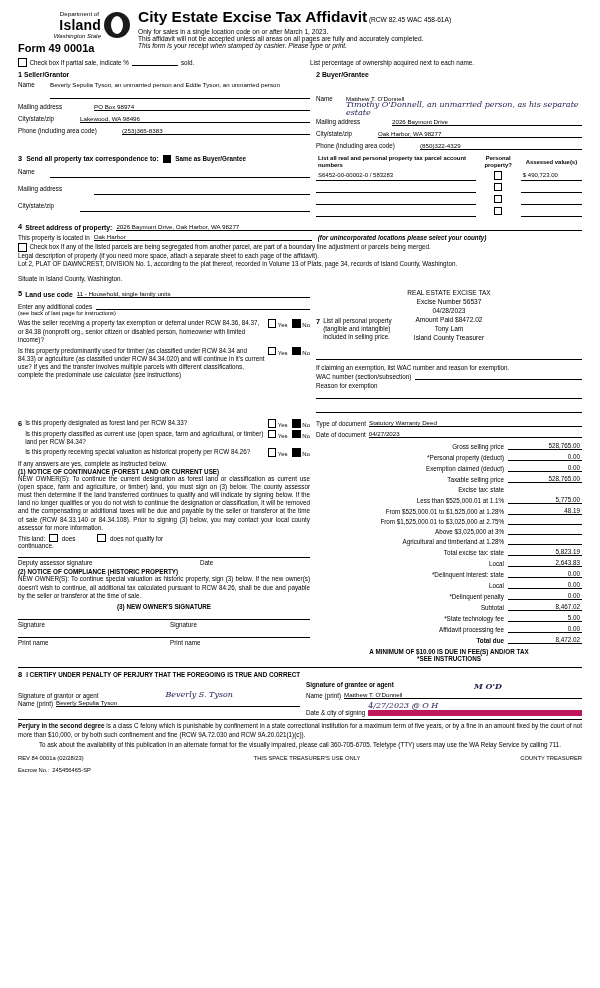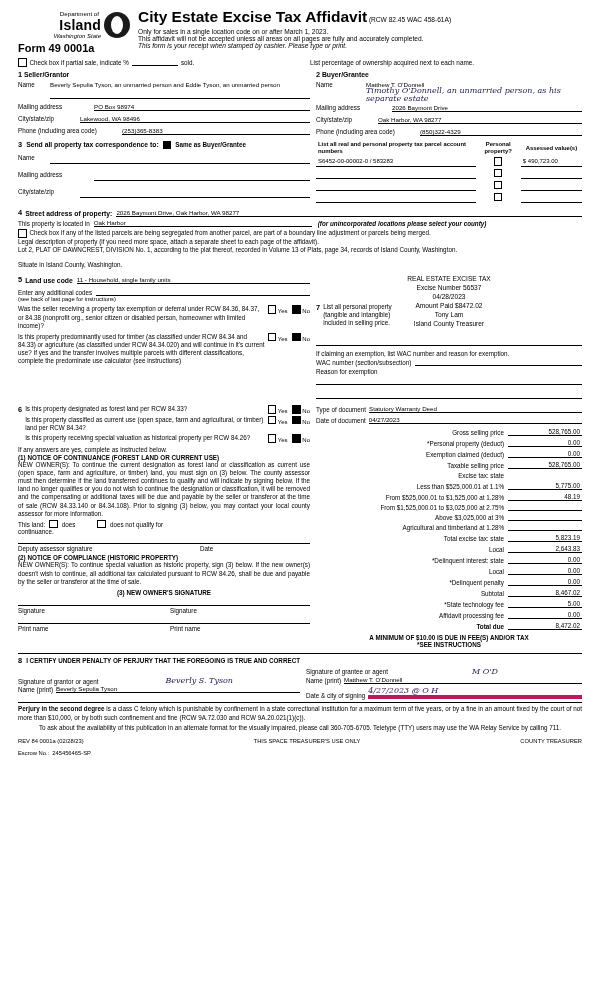--- a/index.html
+++ b/index.html
@@ -103,21 +103,21 @@
       </div>
       <div style="display:flex;margin-top:4px;">
         <div class="lbl" style="width:104px;">Phone (including area code)</div>
         <div class="fld" style="flex:1;font-size:6.2px;">(253)365-8383</div>
       </div>
     </div>
 
     <div class="col right">
       <div><span class="secnum">2</span>
         <span class="seclabel">Buyer/Grantee</span></div>
-      <div style="display:flex;margin-top:2px;gap:20px;">
+      <div style="display:flex;margin-top:16px;">
         <div class="lbl" style="width:30px;">Name</div>
         <div style="flex:1;">
           <div style="font-size:6.2px;">Matthew T. O'Donnell</div>
           <div class="hand" style="line-height:1.05;margin-top:-1px;">Timothy O'Donnell, an unmarried person, as his separate estate</div>
         </div>
       </div>
       <div style="display:flex;margin-top:1px;">
         <div class="lbl" style="width:76px;">Mailing address</div>
         <div class="fld" style="flex:1;font-size:6.2px;">2026 Baymont Drive</div>
       </div>
@@ -420,31 +420,31 @@
         <div style="display:flex;align-items:flex-end;">
           <span class="lbl">Signature of grantor or agent</span>
           <span class="hand" style="flex:1;text-align:center;border-bottom:0;">Beverly S. Tyson</span>
         </div>
         <div style="display:flex;align-items:flex-end;">
           <span class="lbl">Name (print)</span>
           <span class="fld" style="flex:1;margin-left:3px;font-size:6.2px;">Beverly Sepulia Tyson</span>
         </div>
       </div>
       <div class="col" style="width:282px;padding-left:6px;">
-        <div style="display:flex;align-items:center;">
+        <div style="display:flex;align-items:flex-start;font-weight:bold;">
           <span class="lbl">Signature of grantee or agent</span>
           <span class="hand" style="flex:1;text-align:center;">M O'D</span>
         </div>
         <div style="display:flex;align-items:flex-end;">
           <span class="lbl">Name (print)</span>
           <span class="fld" style="flex:1;margin-left:3px;font-size:6.2px;">Matthew T. O'Donnell</span>
         </div>
         <div style="display:flex;align-items:flex-end;margin-top:2px;">
           <span class="lbl">Date &amp; city of signing</span>
-          <span class="hand" style="flex:1;margin-left:3px;border-bottom:4px solid #be185d;">4/27/2023 @ O H</span>
+          <span class="hand" style="flex:1;margin-left:3px;border-bottom:6px solid #be185d;">4/27/2023 @ O H</span>
         </div>
       </div>
     </div>
   </div>
 
   <div style="margin-top:3px;border-top:1px solid #000;padding-top:2px;">
     <div class="lbl" style="line-height:1.3;text-align:justify;">
       <span class="bold">Perjury in the second degree</span>
       <span>is a class C felony which is punishable by confinement in a state correctional institution for a maximum term of five years, or by a fine in an amount fixed by the court of not more than $10,000, or by both such confinement and fine (RCW 9A.72.030 and RCW 9A.20.021(1)(c)).</span>
     </div>

